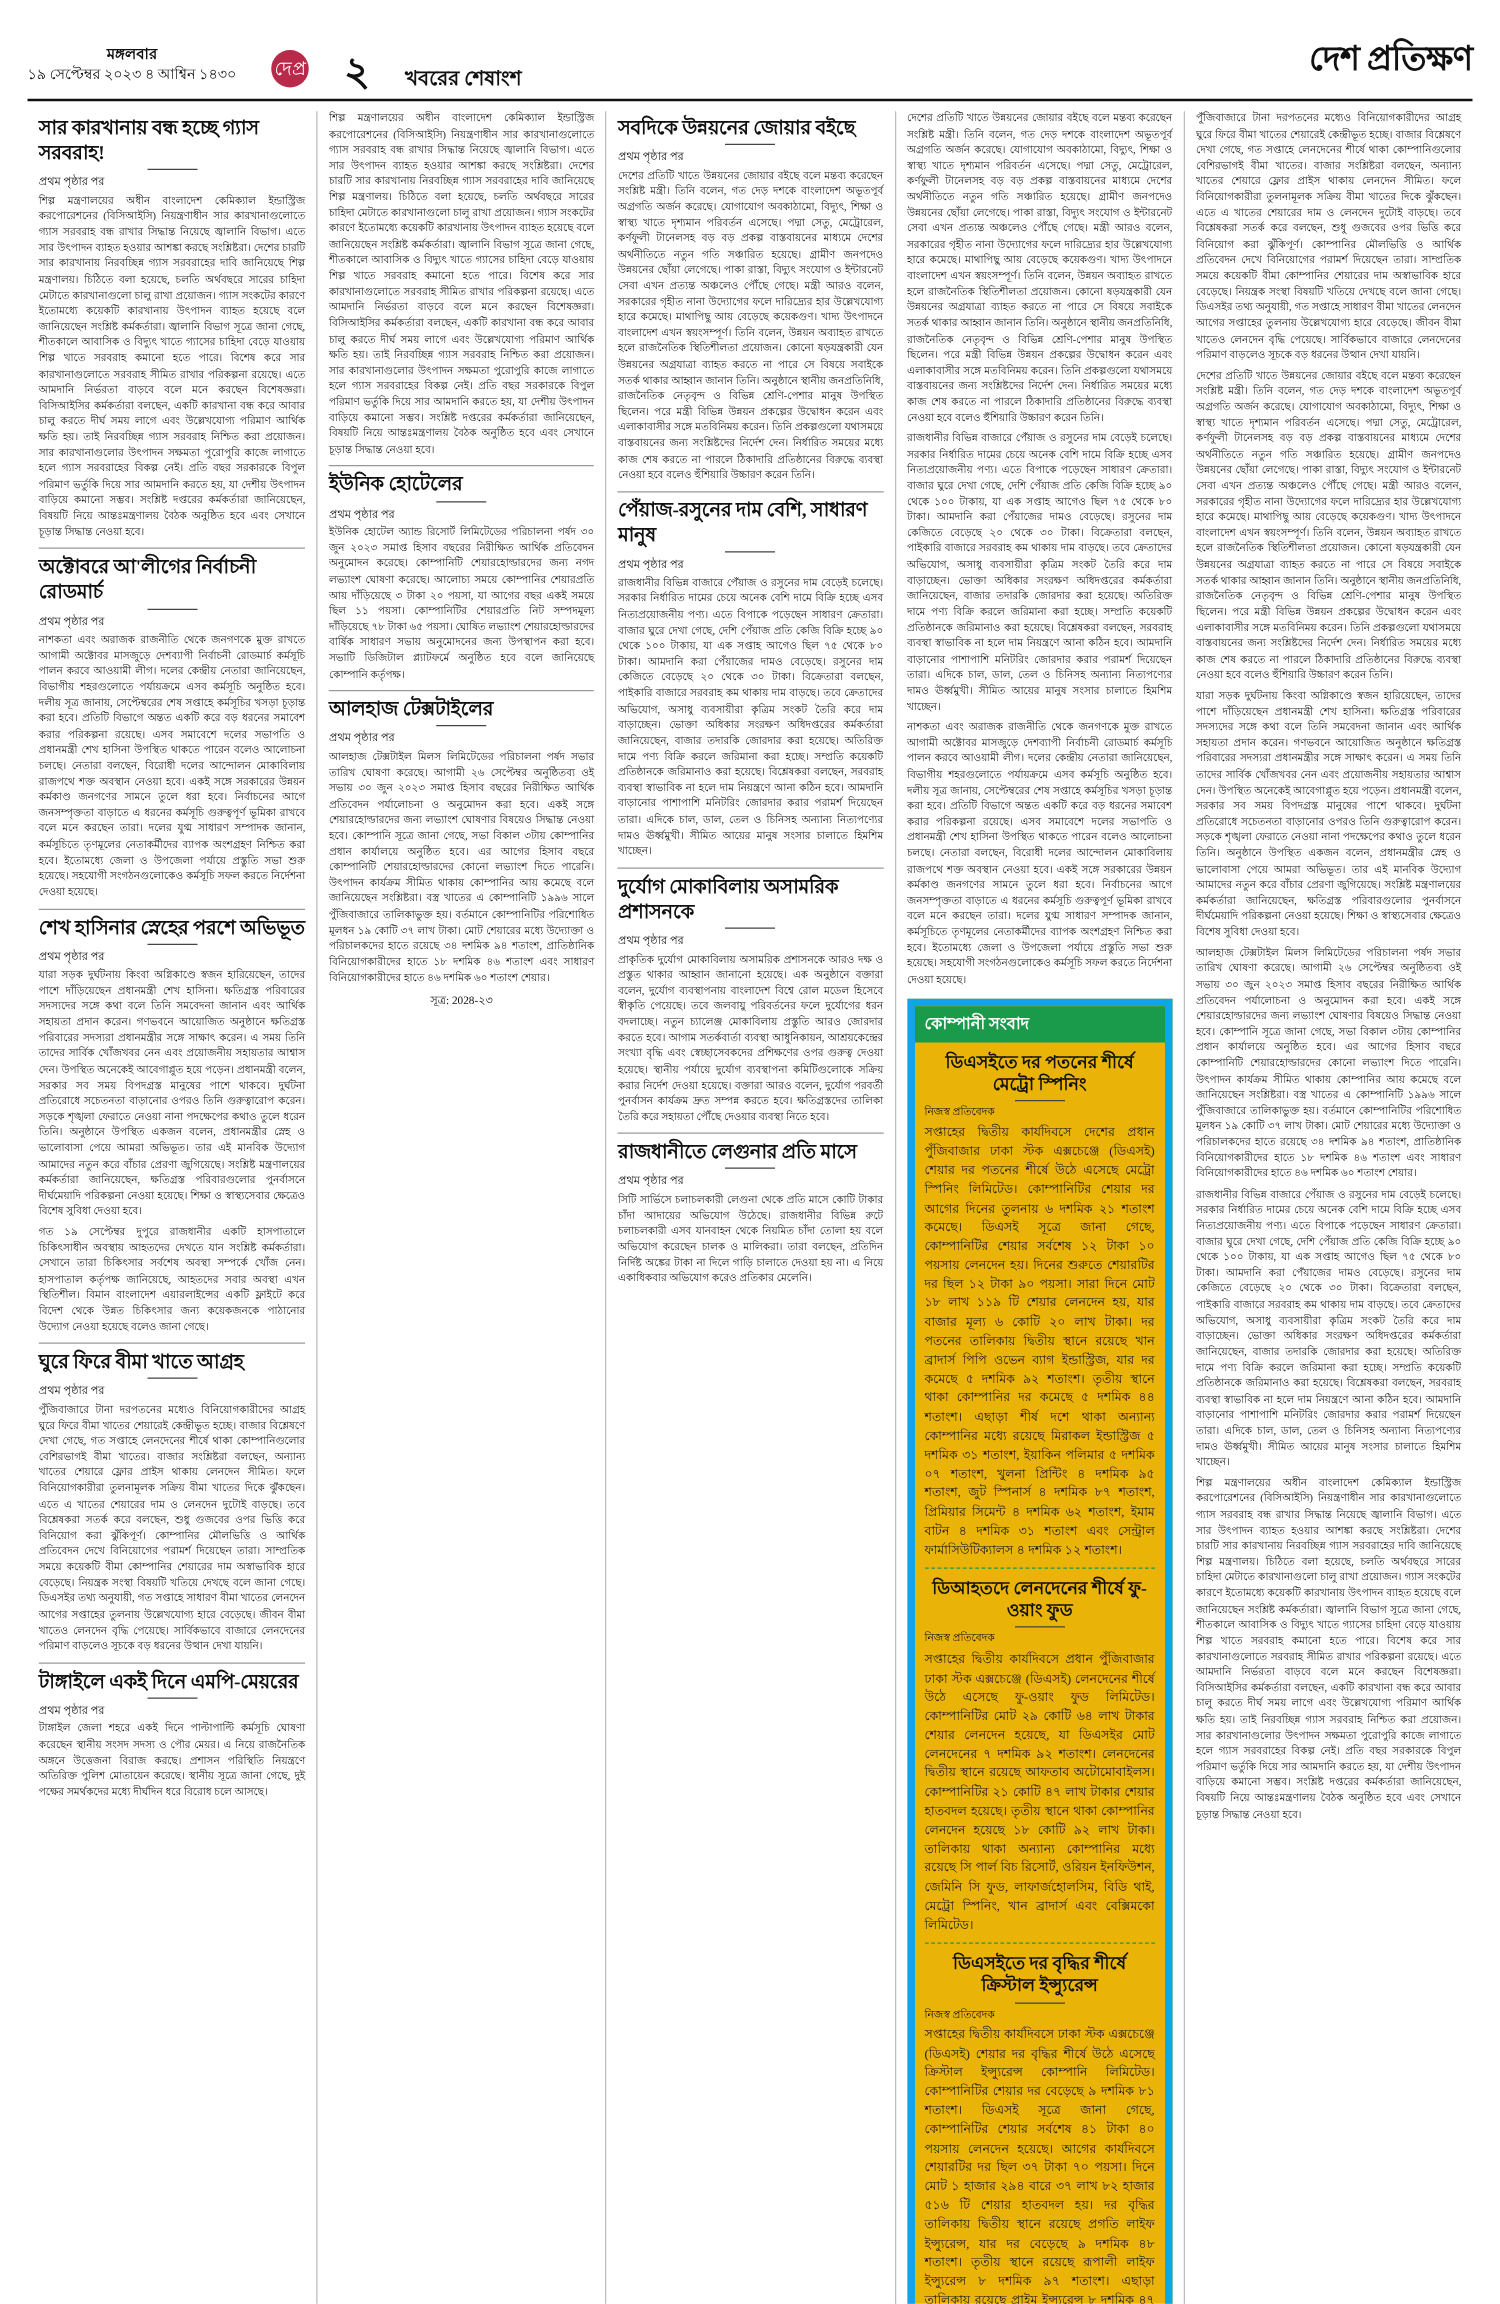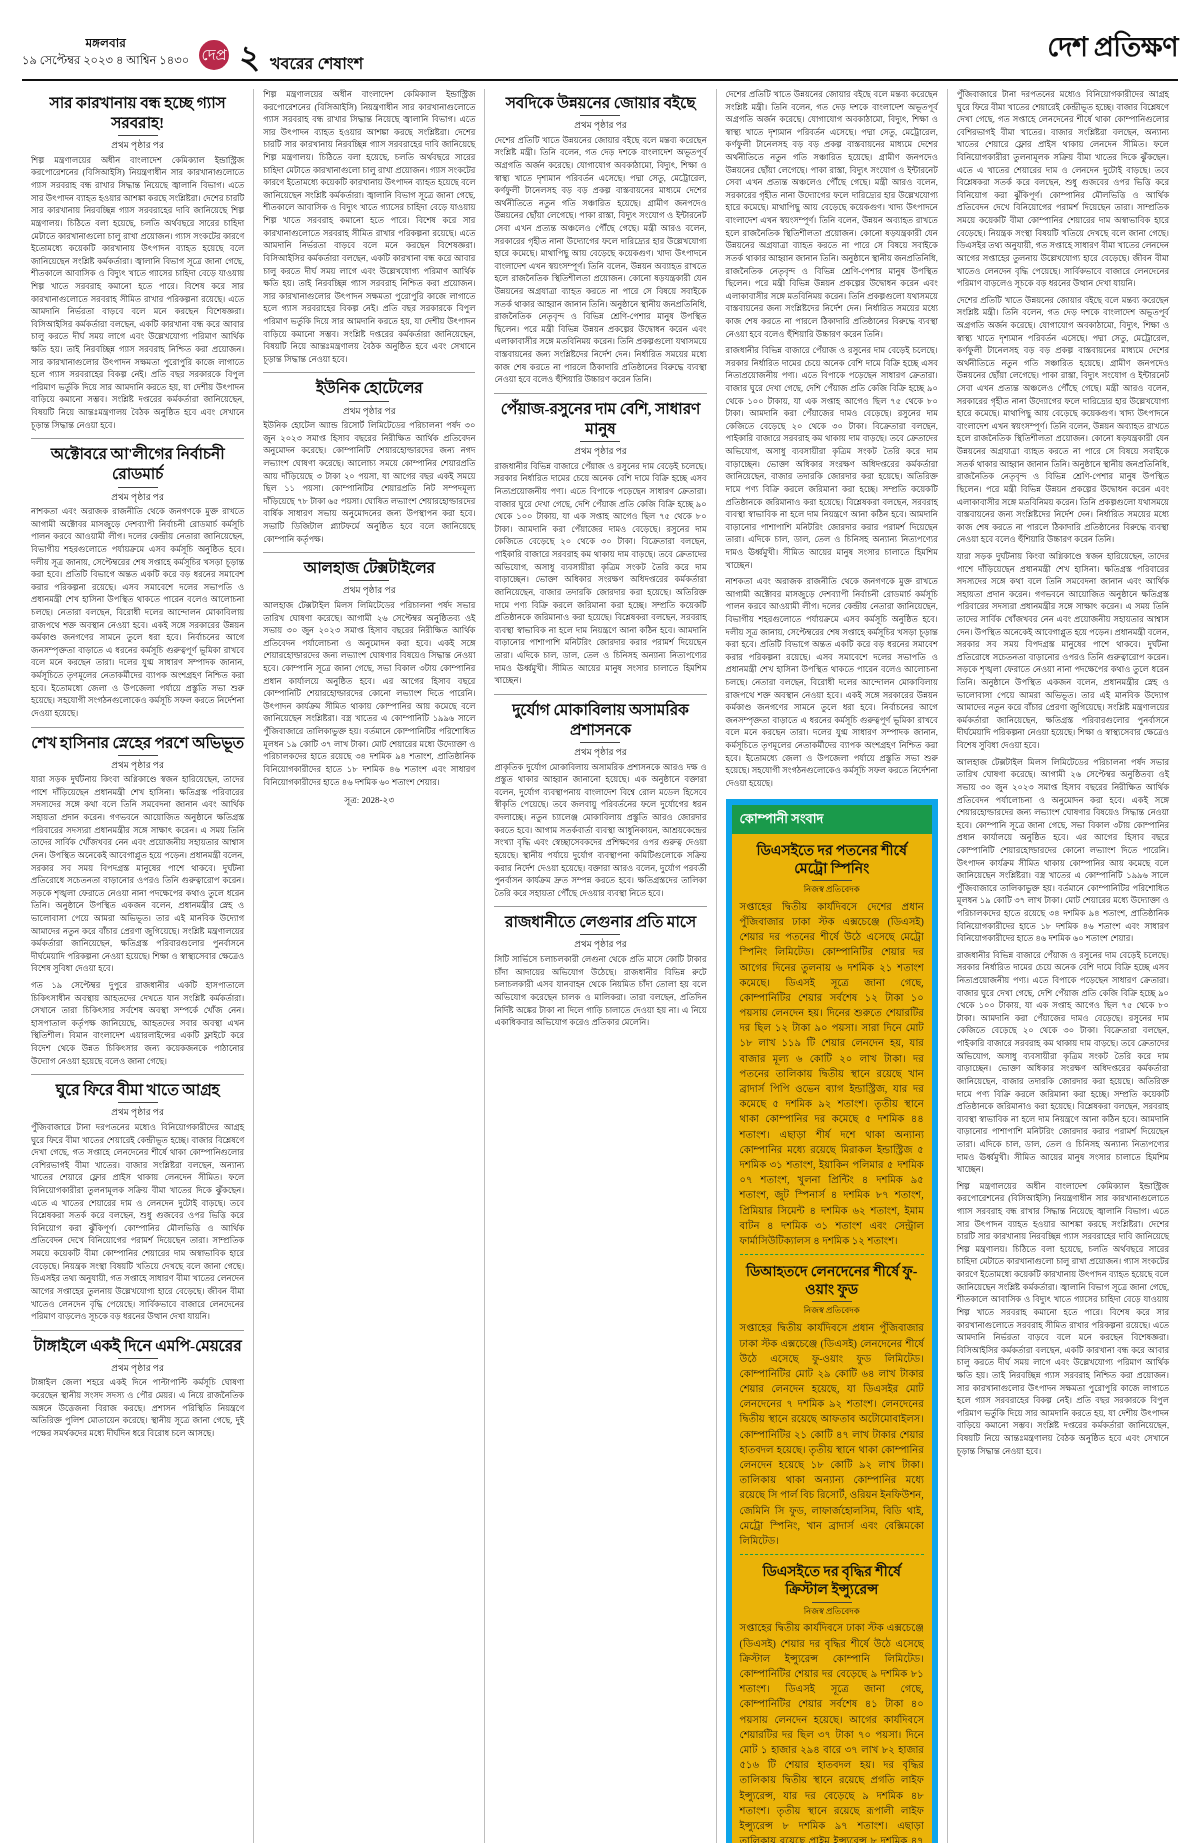--- a/index.html
+++ b/index.html
@@ -27,21 +27,21 @@
     display: flex;
     align-items: flex-end;
     justify-content: space-between;
     padding-bottom: 6px;
     border-bottom: 2px solid #111;
     margin-bottom: 8px;
   }
   .mh-left {
     display: flex;
     align-items: flex-end;
-    gap: 10px;
+    gap: 28px;
   }
   .mh-date {
     font-size: 11.5px;
     line-height: 1.5;
     text-align: center;
     padding-bottom: 4px;
   }
   .mh-day { font-weight: bold; font-size: 12px; }
   .mh-logo-badge {
     width: 30px; height: 30px;
@@ -84,28 +84,28 @@
   .col {
     padding: 0 9px;
     position: relative;
   }
   .col + .col { border-left: 1px solid #bdbdbd; }
 
   
   h2.hl {
     font-size: 15.5px;
     font-weight: bold;
-    text-align: center;
+    text-align: left;
     margin: 4px 0 2px 0;
     line-height: 1.3;
     letter-spacing: -0.2px;
   }
   .byline {
     font-size: 9px;
-    text-align: center;
+    text-align: left;
     margin: 0 0 3px 0;
     line-height: 1.4;
   }
   .byline .rule {
     display: block;
     width: 40px;
     height: 1px;
     background: #444;
     margin: 2px auto 3px auto;
   }

